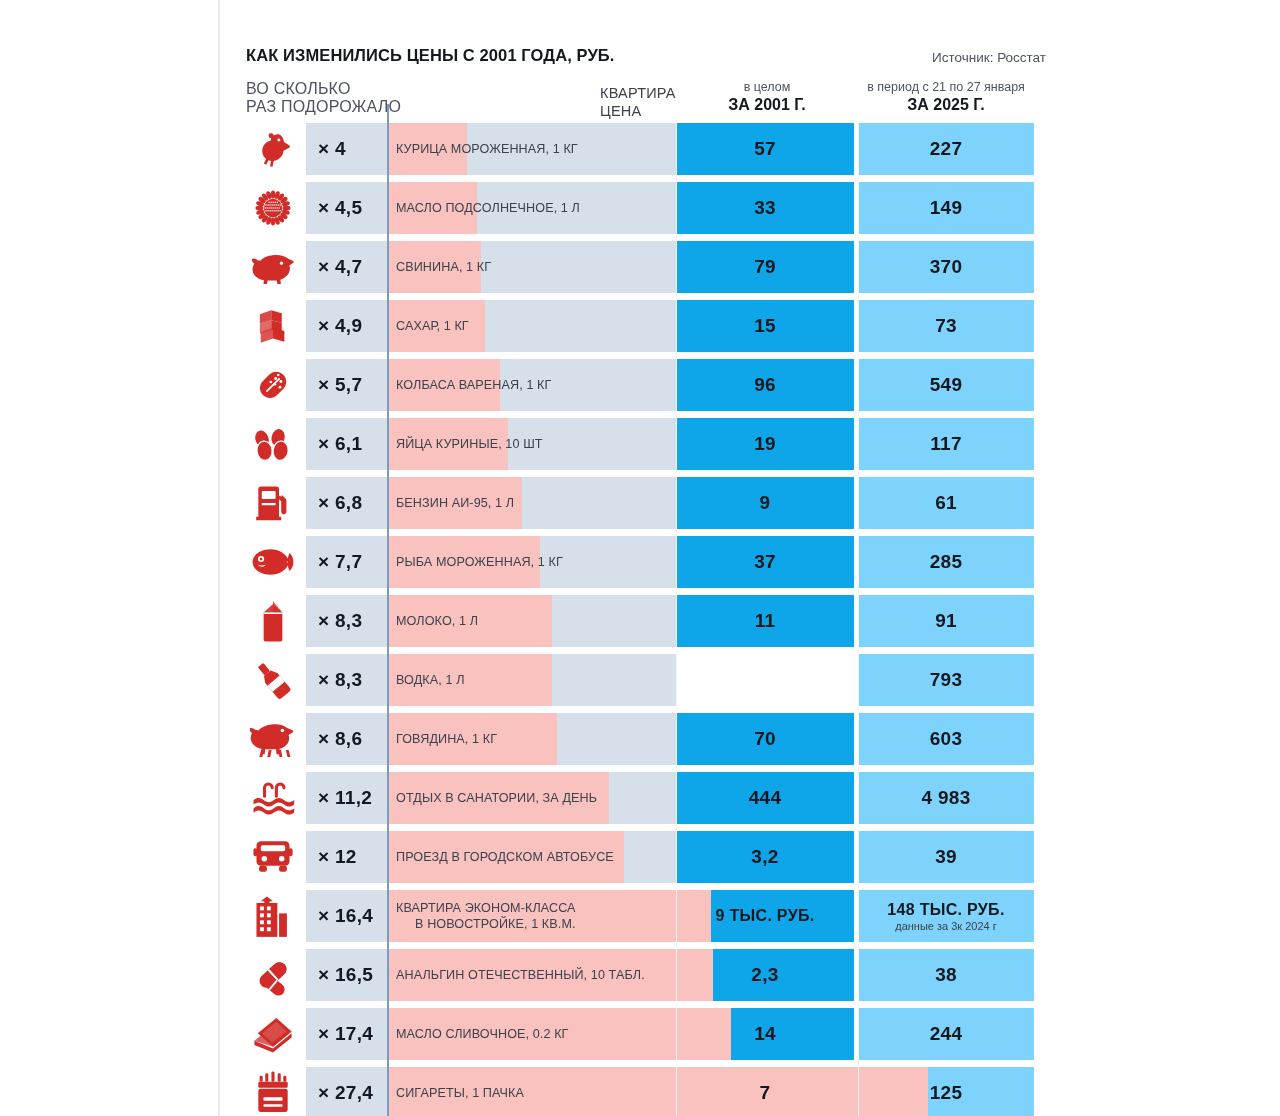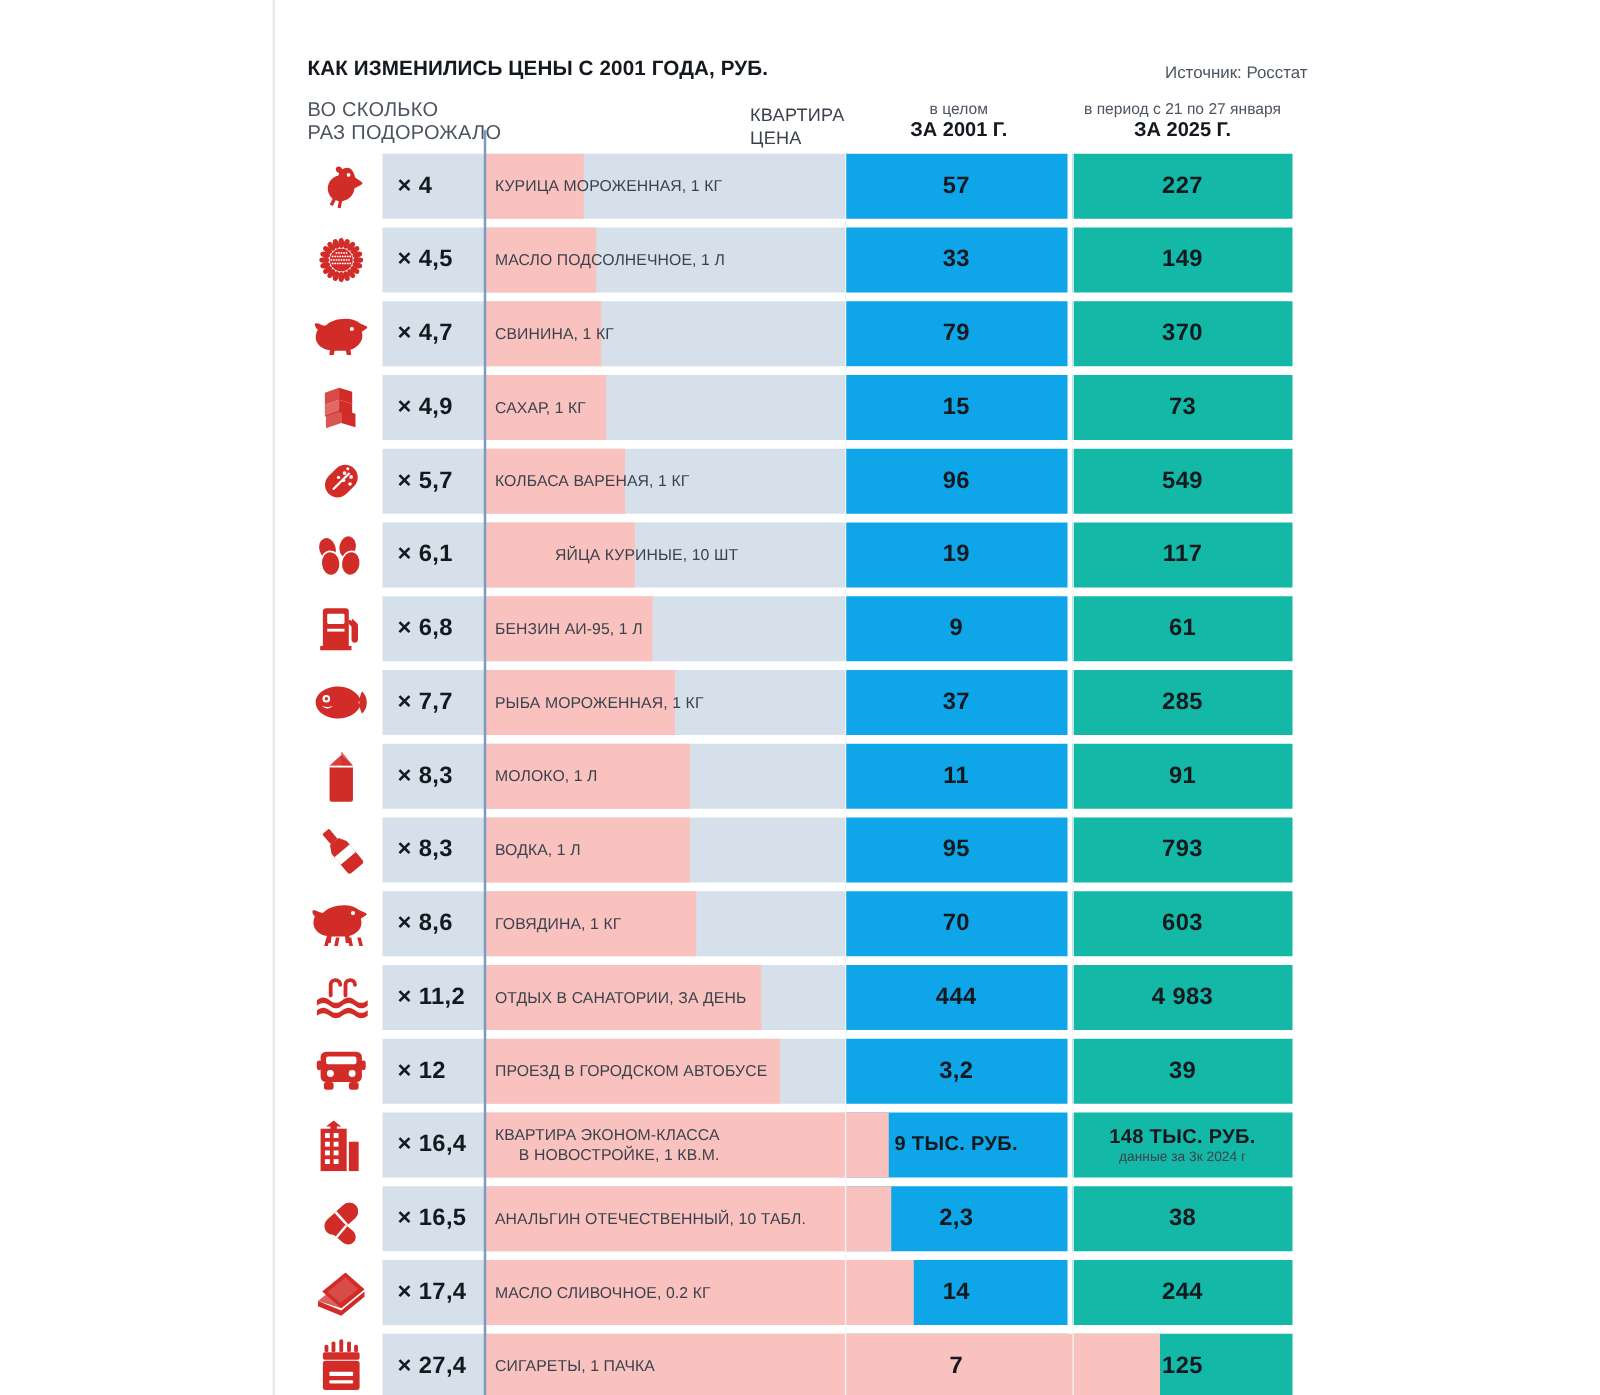--- a/index.html
+++ b/index.html
@@ -87,21 +87,21 @@
   }
   .name.two{line-height:16px;}
   .col2{
     position:absolute;left:430px;top:0;width:178px;height:52px;
     background:#0ea5e9;
     display:flex;align-items:center;justify-content:center;
     flex-direction:column;
   }
   .col3{
     position:absolute;left:612px;top:0;width:176px;height:52px;
-    background:#14b8a6;
+    background:#7dd3fc;
     display:flex;align-items:center;justify-content:center;
     flex-direction:column;
   }
   .val{font-size:19px;font-weight:bold;color:#14181f;letter-spacing:.3px;white-space:nowrap;z-index:3;position:relative;}
   .val.sm{font-size:16px;}
   .note{font-size:11px;font-weight:normal;color:#3b424d;margin-top:1px;white-space:nowrap;z-index:3;position:relative;}
   
   .barover{
     position:absolute;left:142px;top:0;height:52px;
     background:#f9c2bf;z-index:1;
@@ -338,21 +338,21 @@
                 <ellipse cx="16" cy="30" rx="9" ry="11.5" transform="rotate(-6 16 30)"></ellipse>
                 <ellipse cx="35" cy="30" rx="9" ry="11.5" transform="rotate(8 35 30)"></ellipse>
               </g>
             </svg>
           </div>
           <div class="mult-cell">
             <span class="m">× 6,1</span>
           </div>
           <div class="namezone"></div>
           <div class="barover" style="width: 120px;"></div>
-          <div class="name" style="left: 150px; margin-left: 48px;">
+          <div class="name" style="left: 150px;">
             <span>ЯЙЦА КУРИНЫЕ, 10 ШТ</span>
           </div>
           <div class="col2">
             <span class="val">19</span>
           </div>
           <div class="col3">
             <span class="val">117</span>
           </div>
         </div>
         <div class="row">
@@ -438,23 +438,20 @@
               </g>
             </svg>
           </div>
           <div class="mult-cell">
             <span class="m">× 8,3</span>
           </div>
           <div class="namezone"></div>
           <div class="barover" style="width: 164px;"></div>
           <div class="name" style="left: 150px;">
             <span>ВОДКА, 1 Л</span>
-          </div>
-          <div class="col2">
-            <span class="val">95</span>
           </div>
           <div class="col3">
             <span class="val">793</span>
           </div>
         </div>
         <div class="row">
           <div class="icon-cell">
             <svg width="46" height="40" viewBox="0 0 54 44">
               <path fill="#d12c28" d="M6 11c-2.8-1.8-5.5-2.3-6.4-1.2-.8 1 .4 3.3 2.6 5.3C1.1 17.5.6 20 1 22.6c.9 5.7 6 9.8 12.6 11l-.4 6.4h4l.7-6.1h12.6l.7 6.1h4l-.5-6.6c6.6-1.7 11.3-6.6 11.3-12.4 0-1.3-.2-2.6-.7-3.8l4.9-3.1c.9-.6.8-1.9-.2-2.3l-6.3-2.6C40.4 6.1 35.5 4.6 30 4.6c-9 0-16.8 3-20.2 7.3-1.2-.4-2.5-.7-3.8-.9z"></path>
               <circle cx="38" cy="12" r="2" fill="#ffffff"></circle>

